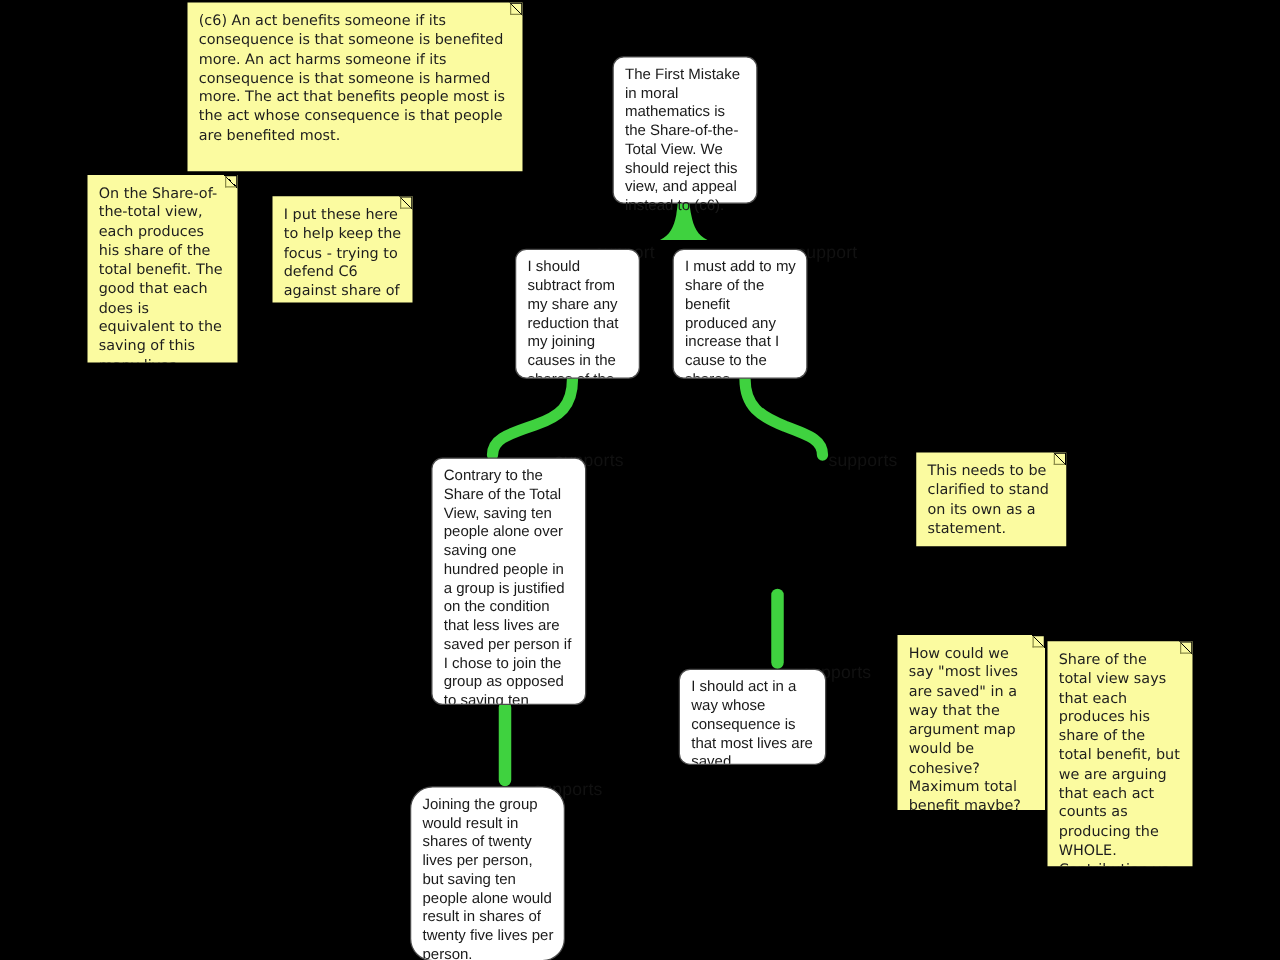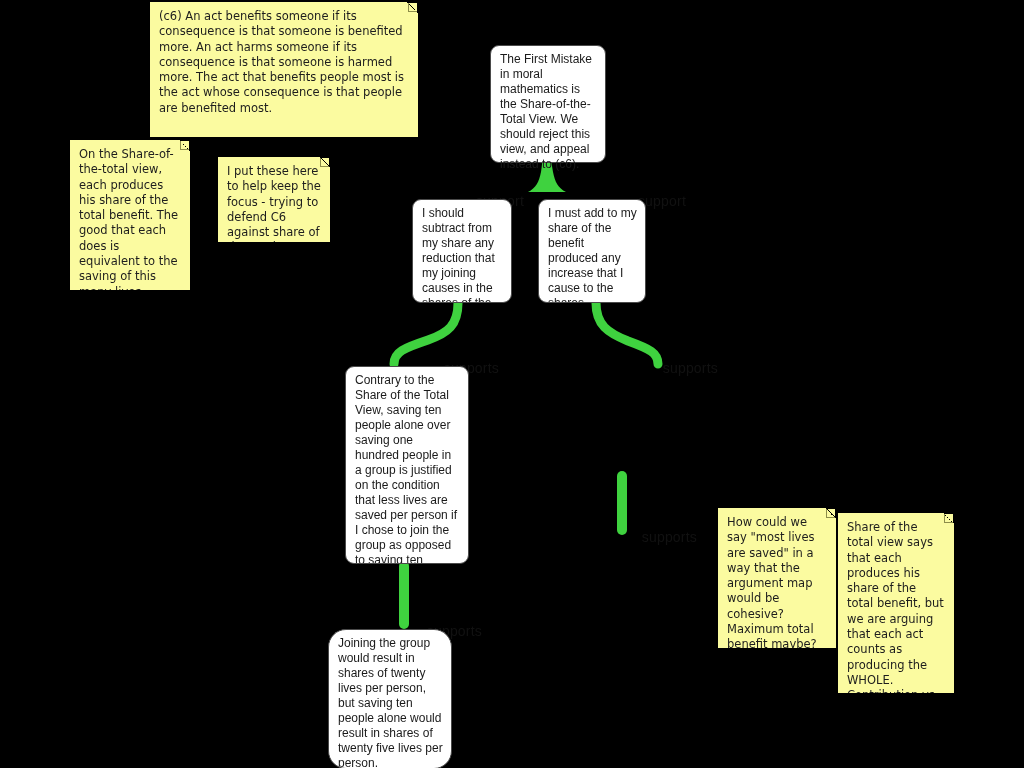--- a/index.html
+++ b/index.html
@@ -128,20 +128,23 @@
       <span>Contrary to the Share of the Total View, saving ten people alone over saving one hundred people in a group is justified on the condition that less lives are saved per person if I chose to join the group as opposed to saving ten people alone.</span>
     </div>
   </div>
 
   <div class="node" style="left:556px;top:357px;width:170px;height:122px;">
     <span class="reltag">supports</span>
   </div>
 
   <div class="node" style="left:535px;top:526px;width:170px;height:92px;">
     <span class="reltag">supports</span>
+    <div class="card" style="width:118px;height:77px;">
+      <span>I should act in a way whose consequence is that most lives are saved.</span>
+    </div>
   </div>
 
   <div class="node" style="left:320px;top:620px;width:170px;height:148px;">
     <span class="reltag">supports</span>
     <div class="card" style="width:124px;height:140px;border-radius:18px;">
       <span>Joining the group would result in shares of twenty lives per person, but saving ten people alone would result in shares of twenty five lives per person.</span>
     </div>
   </div>
 
   <div class="sticky" style="left:110px;top:2px;width:268px;height:135px;margin-left:40px;">
@@ -152,20 +155,24 @@
   <div class="sticky" style="left:70px;top:140px;width:120px;height:150px;">
     <span class="fold"></span>
     <span>On the Share-of-the-total view, each produces his share of the total benefit. The good that each does is equivalent to the saving of this many lives.</span>
   </div>
 
   <div class="sticky" style="left:218px;top:157px;width:112px;height:85px;">
     <span class="fold"></span>
     <span>I put these here to help keep the focus - trying to defend C6 against share of the total.</span>
   </div>
 
+  <div class="sticky" style="left:733px;top:362px;width:120px;height:75px;">
+    <span class="fold"></span>
+    <span>This needs to be clarified to stand on its own as a statement.</span>
+  </div>
 
   <div class="sticky" style="left:718px;top:508px;width:118px;height:140px;">
     <span class="fold"></span>
     <span>How could we say "most lives are saved" in a way that the argument map would be cohesive? Maximum total benefit maybe?</span>
   </div>
 
   <div class="sticky" style="left:838px;top:513px;width:116px;height:180px;">
     <span class="fold"></span>
     <span>Share of the total view says that each produces his share of the total benefit, but we are arguing that each act counts as producing the WHOLE. Contribution vs. share.</span>
   </div>

